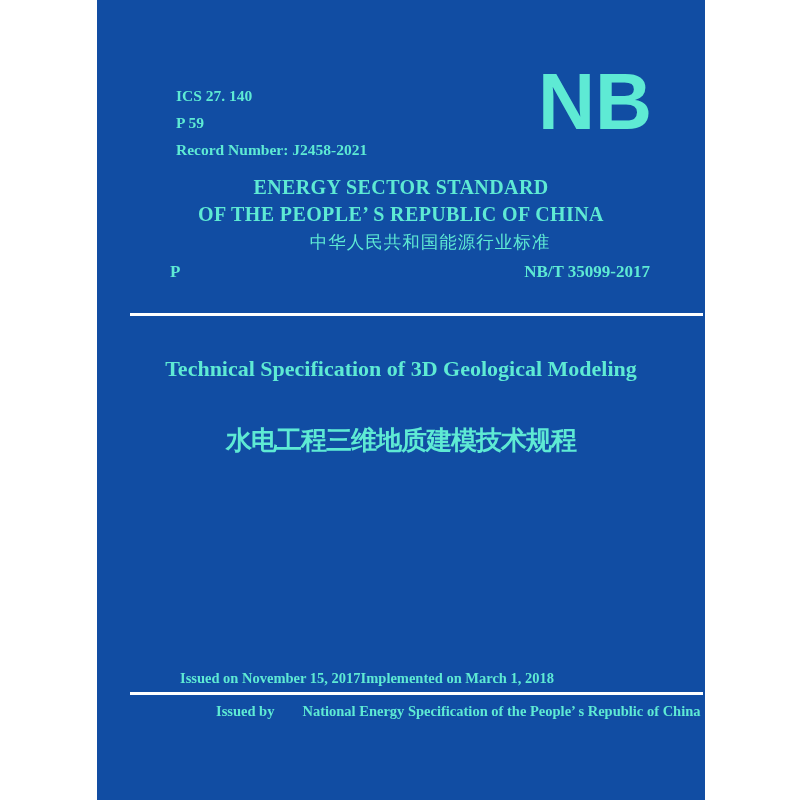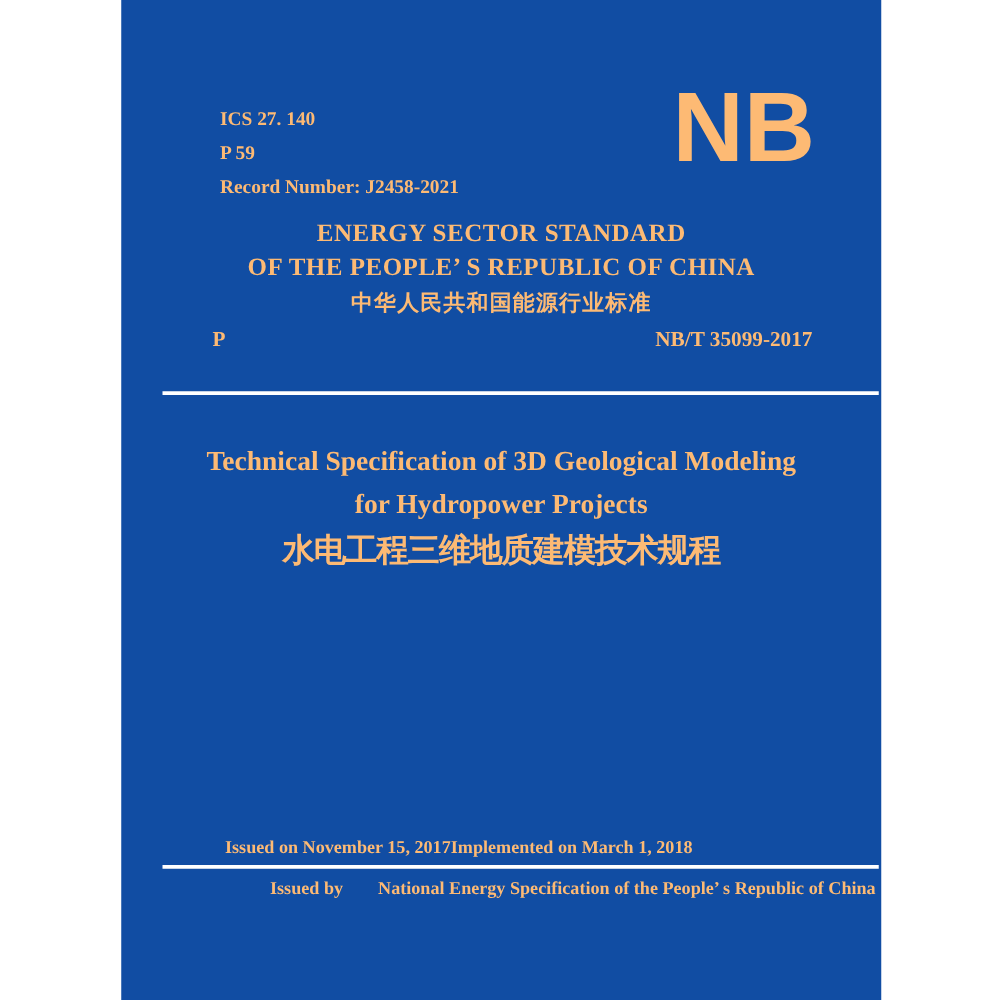--- a/index.html
+++ b/index.html
@@ -15,21 +15,21 @@
     background: #ffffff;
     overflow: hidden;
   }
   .cover {
     position: absolute;
     left: 97px;
     top: 0;
     width: 608px;
     height: 800px;
     background: #114DA3;
-    color: #fdba74;
+    color: #5eead4;
   }
   .abs { position: absolute; }
 
   .ics-block {
     left: 79px;
     top: 82px;
     font-size: 15.5px;
     font-weight: bold;
     line-height: 27px;
     white-space: nowrap;
@@ -45,22 +45,23 @@
   }
   .center-line {
     left: 0;
     width: 608px;
     text-align: center;
     white-space: nowrap;
   }
   .std-en-1 { top: 176px; font-size: 20px; font-weight: bold; letter-spacing: 0.4px; }
   .std-en-2 { top: 203px; font-size: 20px; font-weight: bold; letter-spacing: 0.4px; }
   .std-zh   {
-    top: 230px; font-size: 17.5px; font-weight: bold; letter-spacing: 1px;
+    top: 230px; font-size: 17.5px; font-weight: normal; letter-spacing: 1px;
     font-family: "Liberation Sans", "DejaVu Sans", sans-serif;
+    padding-left: 29px;
   }
   .pn-row {
     left: 73px;
     right: 55px;
     top: 262px;
     display: flex;
     justify-content: space-between;
     font-size: 17px;
     font-weight: bold;
     line-height: 20px;
@@ -120,21 +121,20 @@
     <div class="abs center-line std-zh">中华人民共和国能源行业标准</div>
 
     <div class="abs pn-row">
       <span>P</span>
       <span>NB/T 35099-2017</span>
     </div>
 
     <div class="abs rule rule-top"></div>
 
     <div class="abs center-line title-en-1">Technical Specification of 3D Geological Modeling</div>
-    <div class="abs center-line title-en-2">for Hydropower Projects</div>
     <div class="abs center-line title-zh">水电工程三维地质建模技术规程</div>
 
     <div class="abs dates-row">
       <span>Issued on November 15, 2017</span>
       <span>Implemented on March 1, 2018</span>
     </div>
 
     <div class="abs rule rule-bottom"></div>
 
     <div class="abs issuedby-row">

